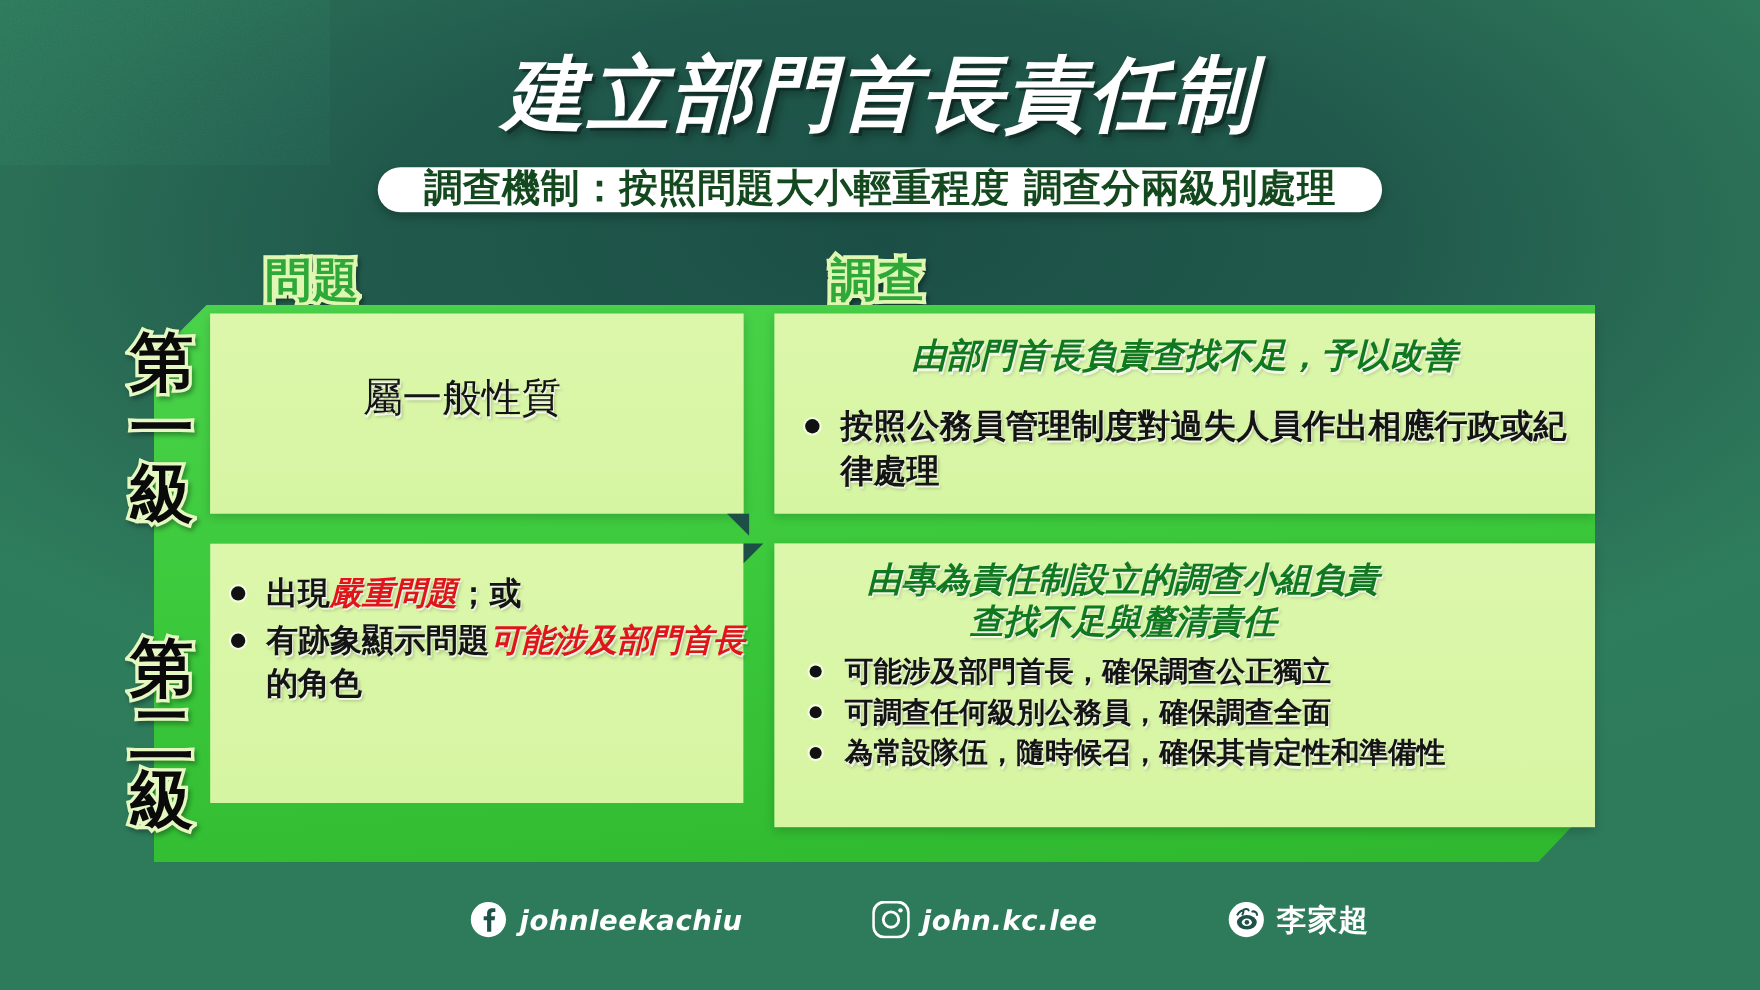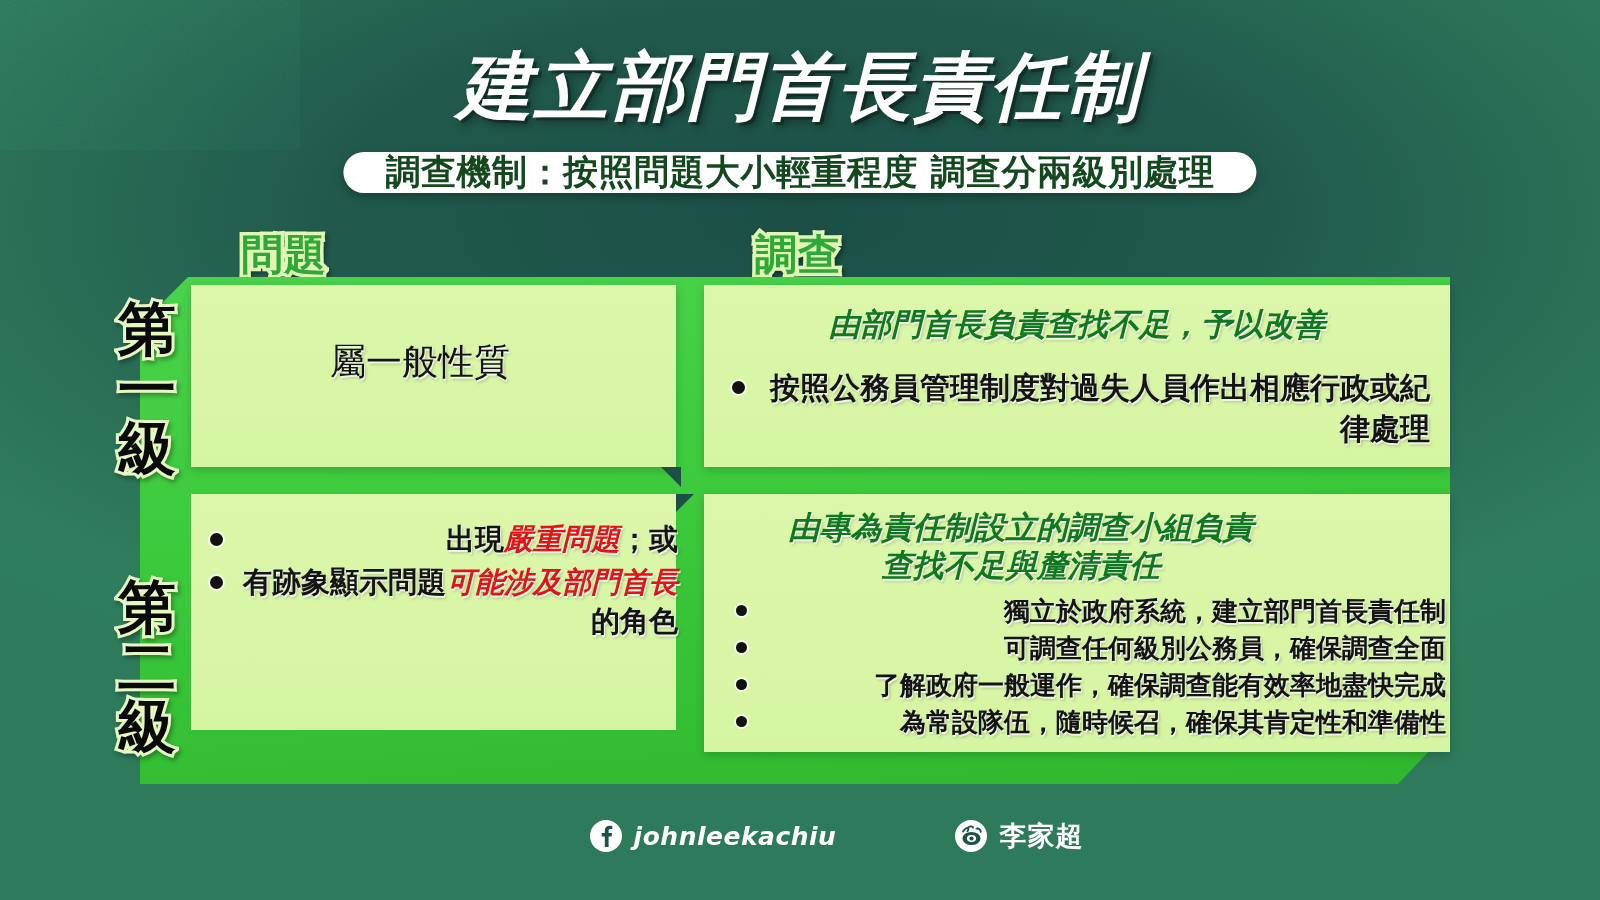--- a/index.html
+++ b/index.html
@@ -196,21 +196,20 @@
   .bullets {
     position: absolute;
     list-style: none;
   }
   .bullets li {
     position: relative;
     padding-left: 34px;
     font-weight: 700;
     color: #141414;
     text-shadow: 1px 2px 0 rgba(255,255,255,.75), 2px 3px 3px rgba(0,0,0,.20);
-    text-align: right;
   }
   .bullets li::before {
     content: "";
     position: absolute;
     left: 2px;
     top: .44em;
     width: 13px; height: 13px;
     border-radius: 50%;
     background: #111;
     box-shadow: 0 0 0 2px rgba(255,255,255,.65);
@@ -304,38 +303,47 @@
   <ul class="bullets" id="r2c1-bullets">
     <li><span>出現</span><span class="red">嚴重問題</span><span>；或</span></li>
     <li><span>有跡象顯示問題</span><span class="red">可能涉及部門首長</span><span>的角色</span></li>
   </ul>
 
   <div class="card-heading" id="r2c2-heading">
     <div>由專為責任制設立的調查小組負責</div>
     <div>查找不足與釐清責任</div>
   </div>
   <ul class="bullets" id="r2c2-bullets">
-    <li>獨立於政府系統，建立部門首長責任制</li>
+    <li>可能涉及部門首長，確保調查公正獨立</li>
     <li>可調查任何級別公務員，確保調查全面</li>
-    <li>了解政府一般運作，確保調查能有效率地盡快完成</li>
     <li>為常設隊伍，隨時候召，確保其肯定性和準備性</li>
   </ul>
 
   <div class="footer">
 
     <div class="social">
       <span>
         <svg width="34" height="34" viewBox="0 0 34 34">
           <circle cx="17" cy="17" r="16" fill="#ffffff"></circle>
           <path d="M19.6 17.6h3l.5-3.6h-3.5v-2.3c0-1 .3-1.7 1.8-1.7h1.9V6.8c-.3 0-1.5-.1-2.8-.1-2.8 0-4.7 1.7-4.7 4.8V14h-3.1v3.6h3.1V28h3.8z" fill="#1e5248"></path>
         </svg>
       </span>
       <span class="handle">johnleekachiu</span>
     </div>
 
+    <div class="social">
+      <span>
+        <svg width="34" height="34" viewBox="0 0 34 34">
+          <rect x="1" y="1" width="32" height="32" rx="10" fill="none" stroke="#ffffff" stroke-width="2.6"></rect>
+          <circle cx="17" cy="17" r="7" fill="none" stroke="#ffffff" stroke-width="2.6"></circle>
+          <circle cx="25.6" cy="8.6" r="2" fill="#ffffff"></circle>
+        </svg>
+      </span>
+      <span class="handle">john.kc.lee</span>
+    </div>
 
     <div class="social">
       <span>
         <svg width="34" height="34" viewBox="0 0 34 34">
           <circle cx="17" cy="17" r="16" fill="#ffffff"></circle>
           <ellipse cx="17.5" cy="19.5" rx="9" ry="6.6" fill="#1e5248"></ellipse>
           <ellipse cx="17.5" cy="19.5" rx="4.6" ry="3.4" fill="#ffffff"></ellipse>
           <circle cx="17.5" cy="19.5" r="2.1" fill="#1e5248"></circle>
           <path d="M9 12.5c1.6-2.6 4-4.2 5-3.4.7.6.2 2-.5 3.1M14.5 8.2c1.8-1.3 4-1 4.6.4" fill="none" stroke="#1e5248" stroke-width="1.9" stroke-linecap="round"></path>
           <path d="M22.5 9.6c2.3-.5 4.3 1 4.2 3.1" fill="none" stroke="#1e5248" stroke-width="1.9" stroke-linecap="round"></path>

